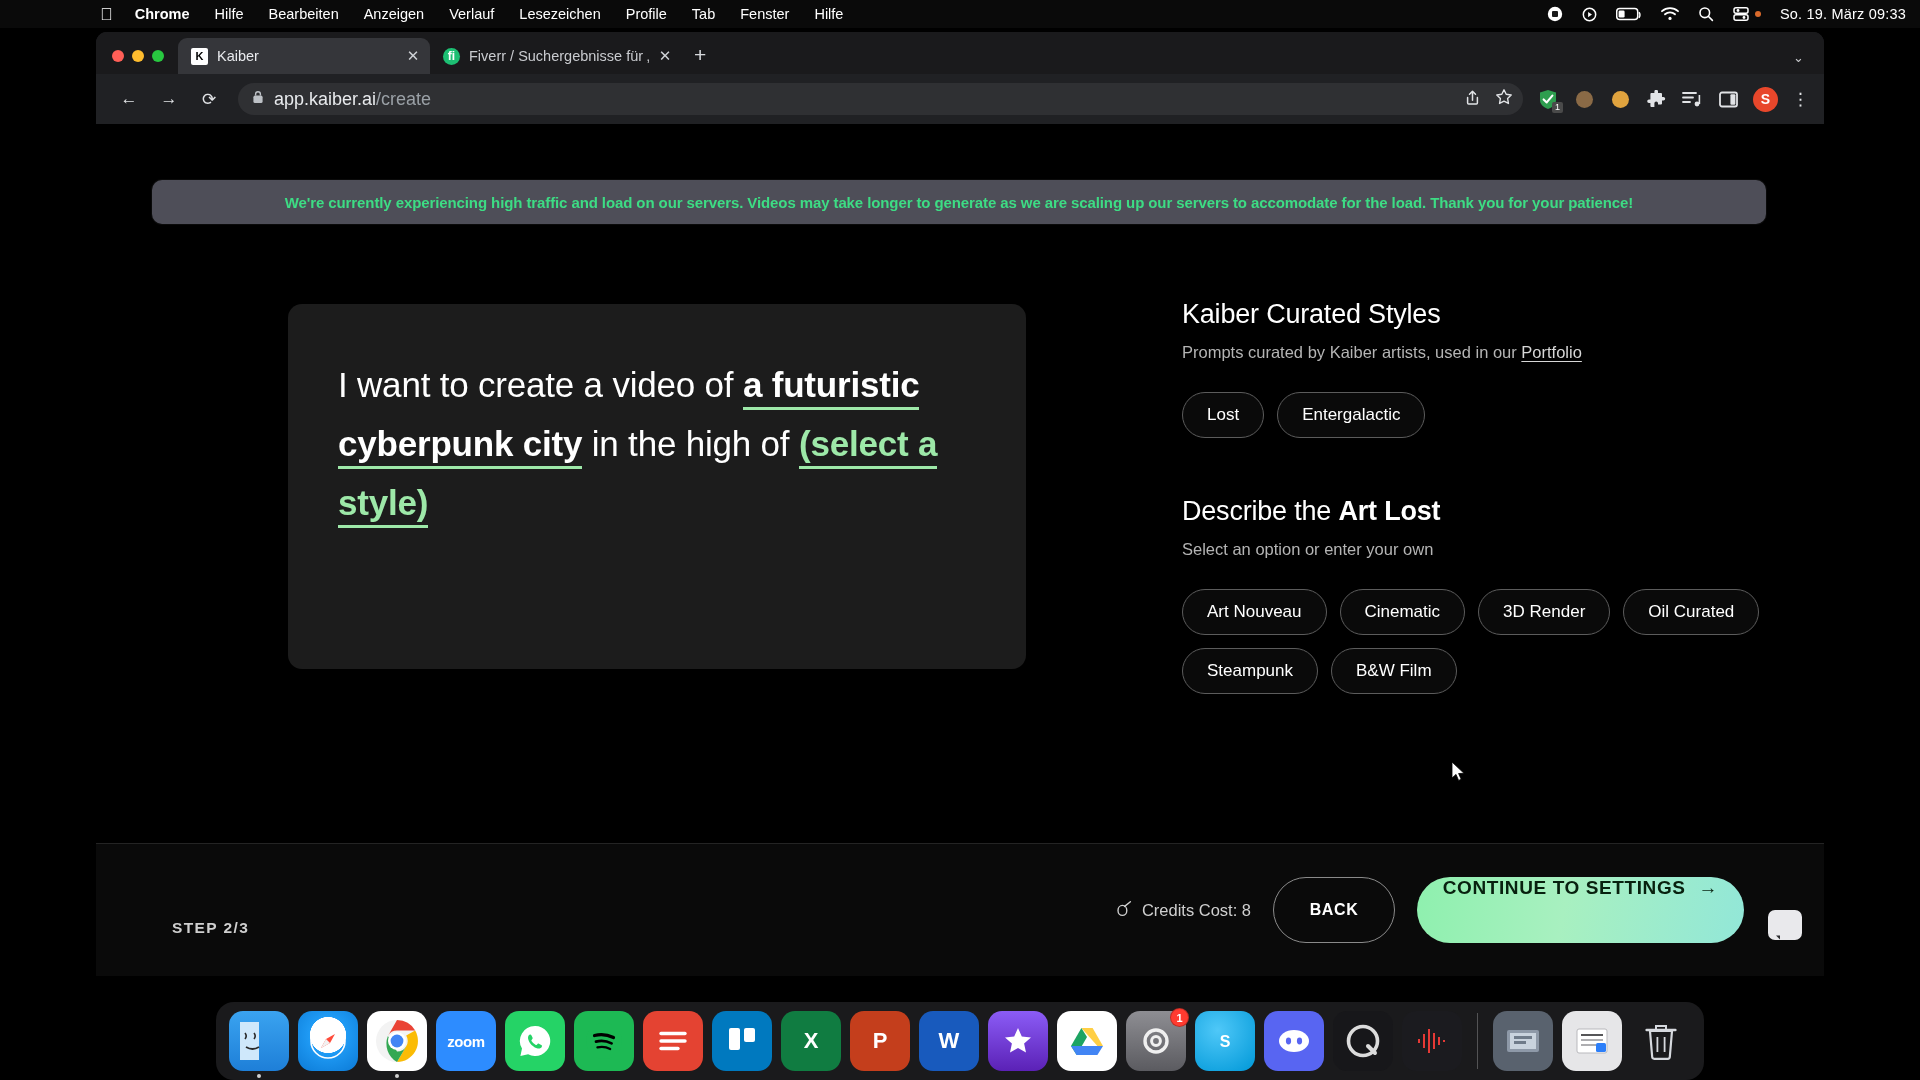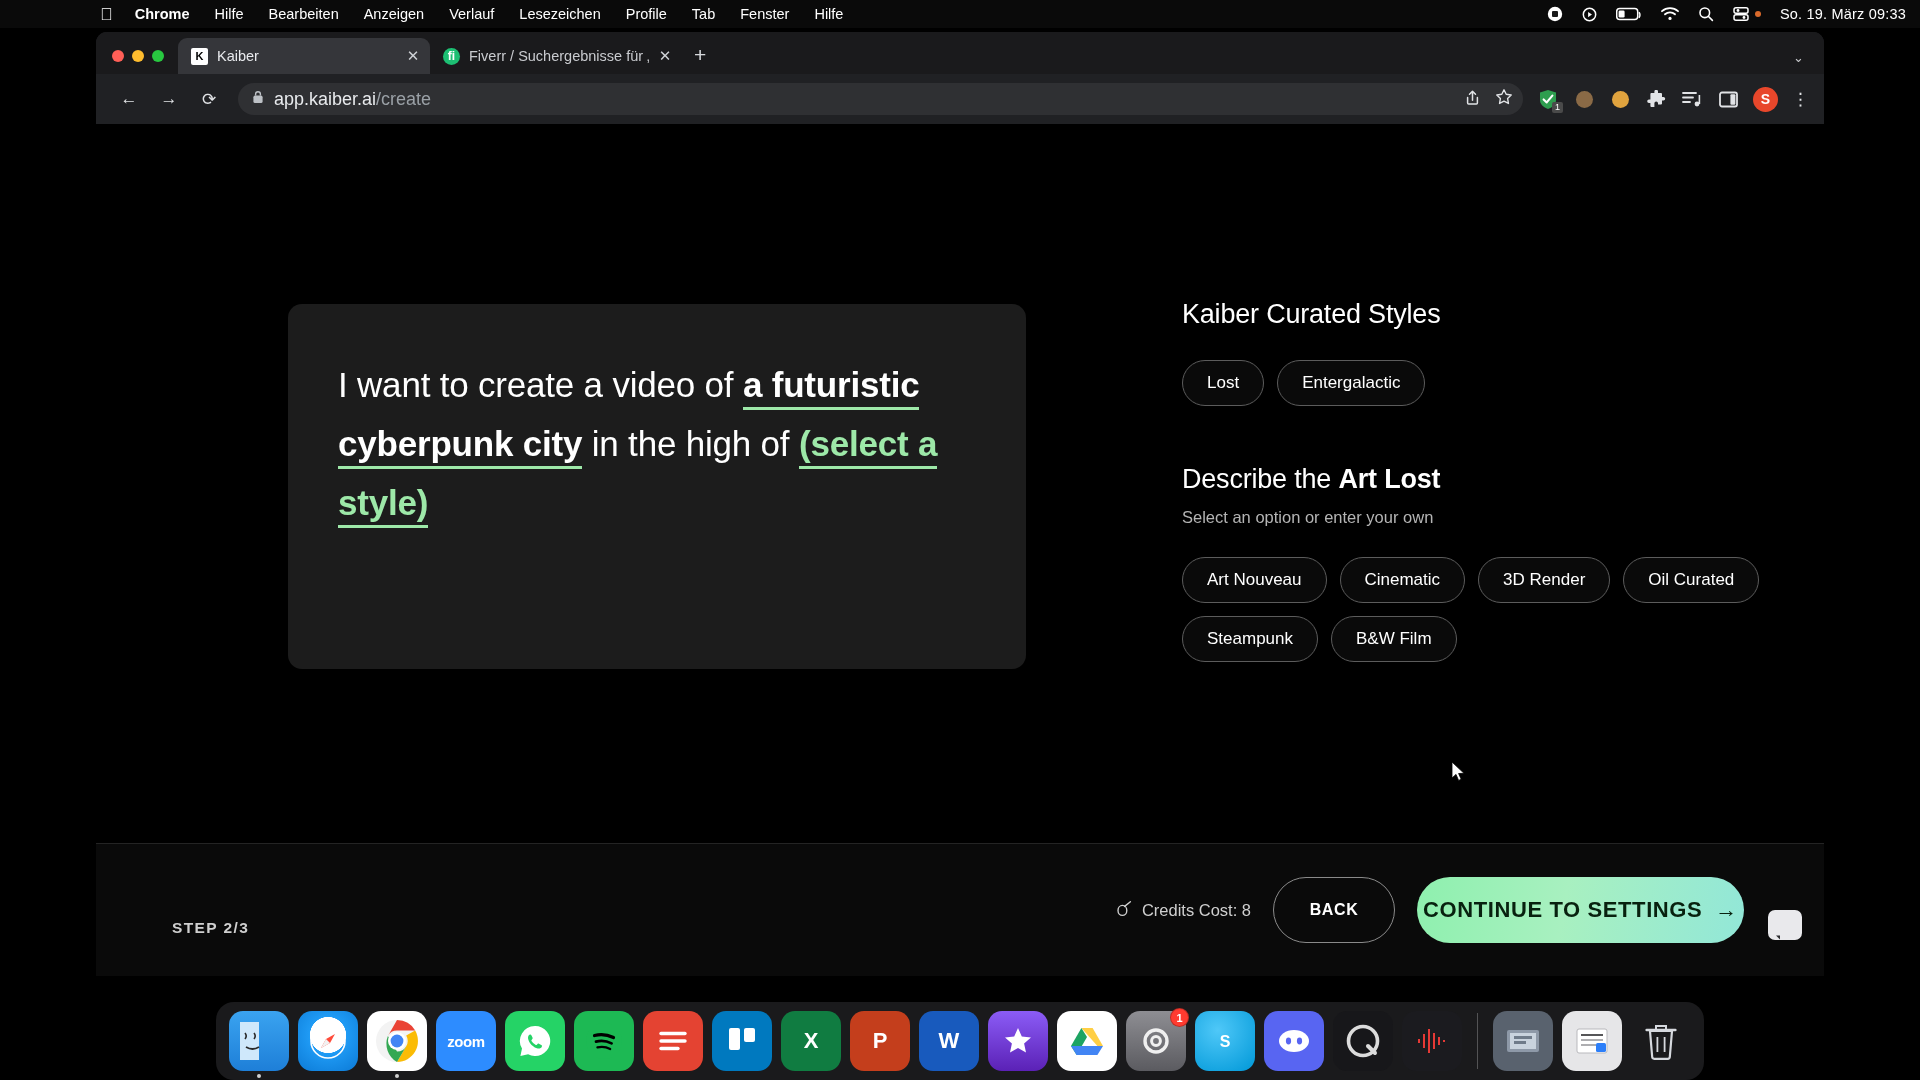--- a/index.html
+++ b/index.html
@@ -148,22 +148,22 @@
   }
   .credits { display:flex; align-items:center; gap:9px; color:#cfcfcf; font-size:16.5px; }
   .back-btn {
     border:1.5px solid #8a8a8a; border-radius:40px; width:122px; height:66px;
     display:flex; align-items:center; justify-content:center;
     color:#fff; font-size:16px; font-weight:bold; letter-spacing:.6px;
   }
   .continue-btn {
     border-radius:40px; width:327px; height:66px;
     background:linear-gradient(100deg,#8ef0ae 0%,#a8f0c0 45%,#92e7d8 100%);
-    display:flex; align-items:center; justify-content:center; gap:13px;
-    color:#08210f; font-size:22px; font-weight:bold; letter-spacing:.6px;
+    display:flex; align-items:flex-start; justify-content:center; gap:13px;
+    color:#08210f; font-size:19px; font-weight:bold; letter-spacing:.6px;
   }
   .chat-bubble {
     position:absolute; right:22px; bottom:36px; width:34px; height:30px;
     background:#e9e9ec; border-radius:7px;
     display:flex; align-items:flex-end; justify-content:center;
   }
 
   
   .dock {
     position:absolute; left:0; bottom:0; width:1920px; height:104px;
@@ -342,30 +342,34 @@
             <rect x="11.4" y="4.2" width="5" height="10.6" rx="1" fill="#e1e3e6"></rect>
           </svg>
       </span>
       <span class="avatar-s">S</span>
       <span class="kebab">⋮</span>
     </div>
   </div>
 
   <div class="page">
 
+    <div class="banner">We're currently experiencing high traffic and load on our servers. Videos may take longer to generate as we are scaling up our servers to accomodate for the load. Thank you for your patience!</div>
 
     <div class="prompt-card">
       <div class="prompt-text">
         <span>I want to create a video of </span><span class="pt-filled">a futuristic cyberpunk city</span><span> in the high of </span><span class="pt-style">(select a style)</span>
       </div>
     </div>
 
     <div class="right-col">
 
       <div class="sec-title">Kaiber Curated Styles</div>
+      <div class="sec-sub">
+        <span>Prompts curated by Kaiber artists, used in our </span><u>Portfolio</u>
+      </div>
       <div class="pill-row">
         <div class="pill">Lost</div>
         <div class="pill">Entergalactic</div>
       </div>
 
       <div class="gap-block"></div>
 
       <div class="sec-title">
         <span>Describe the </span><b>Art Lost</b>
       </div>

